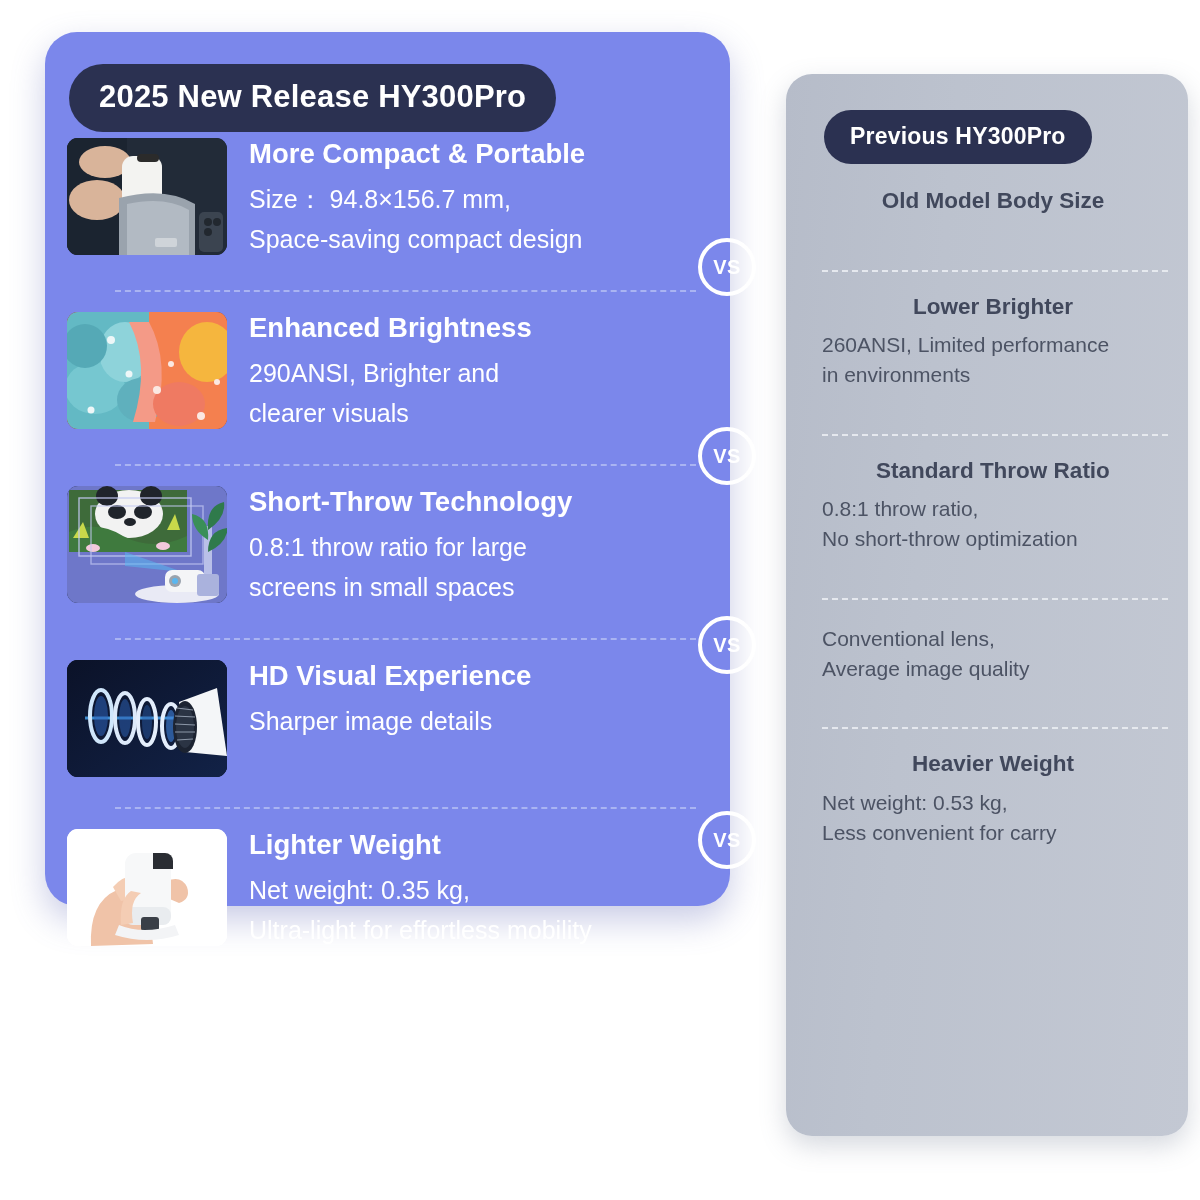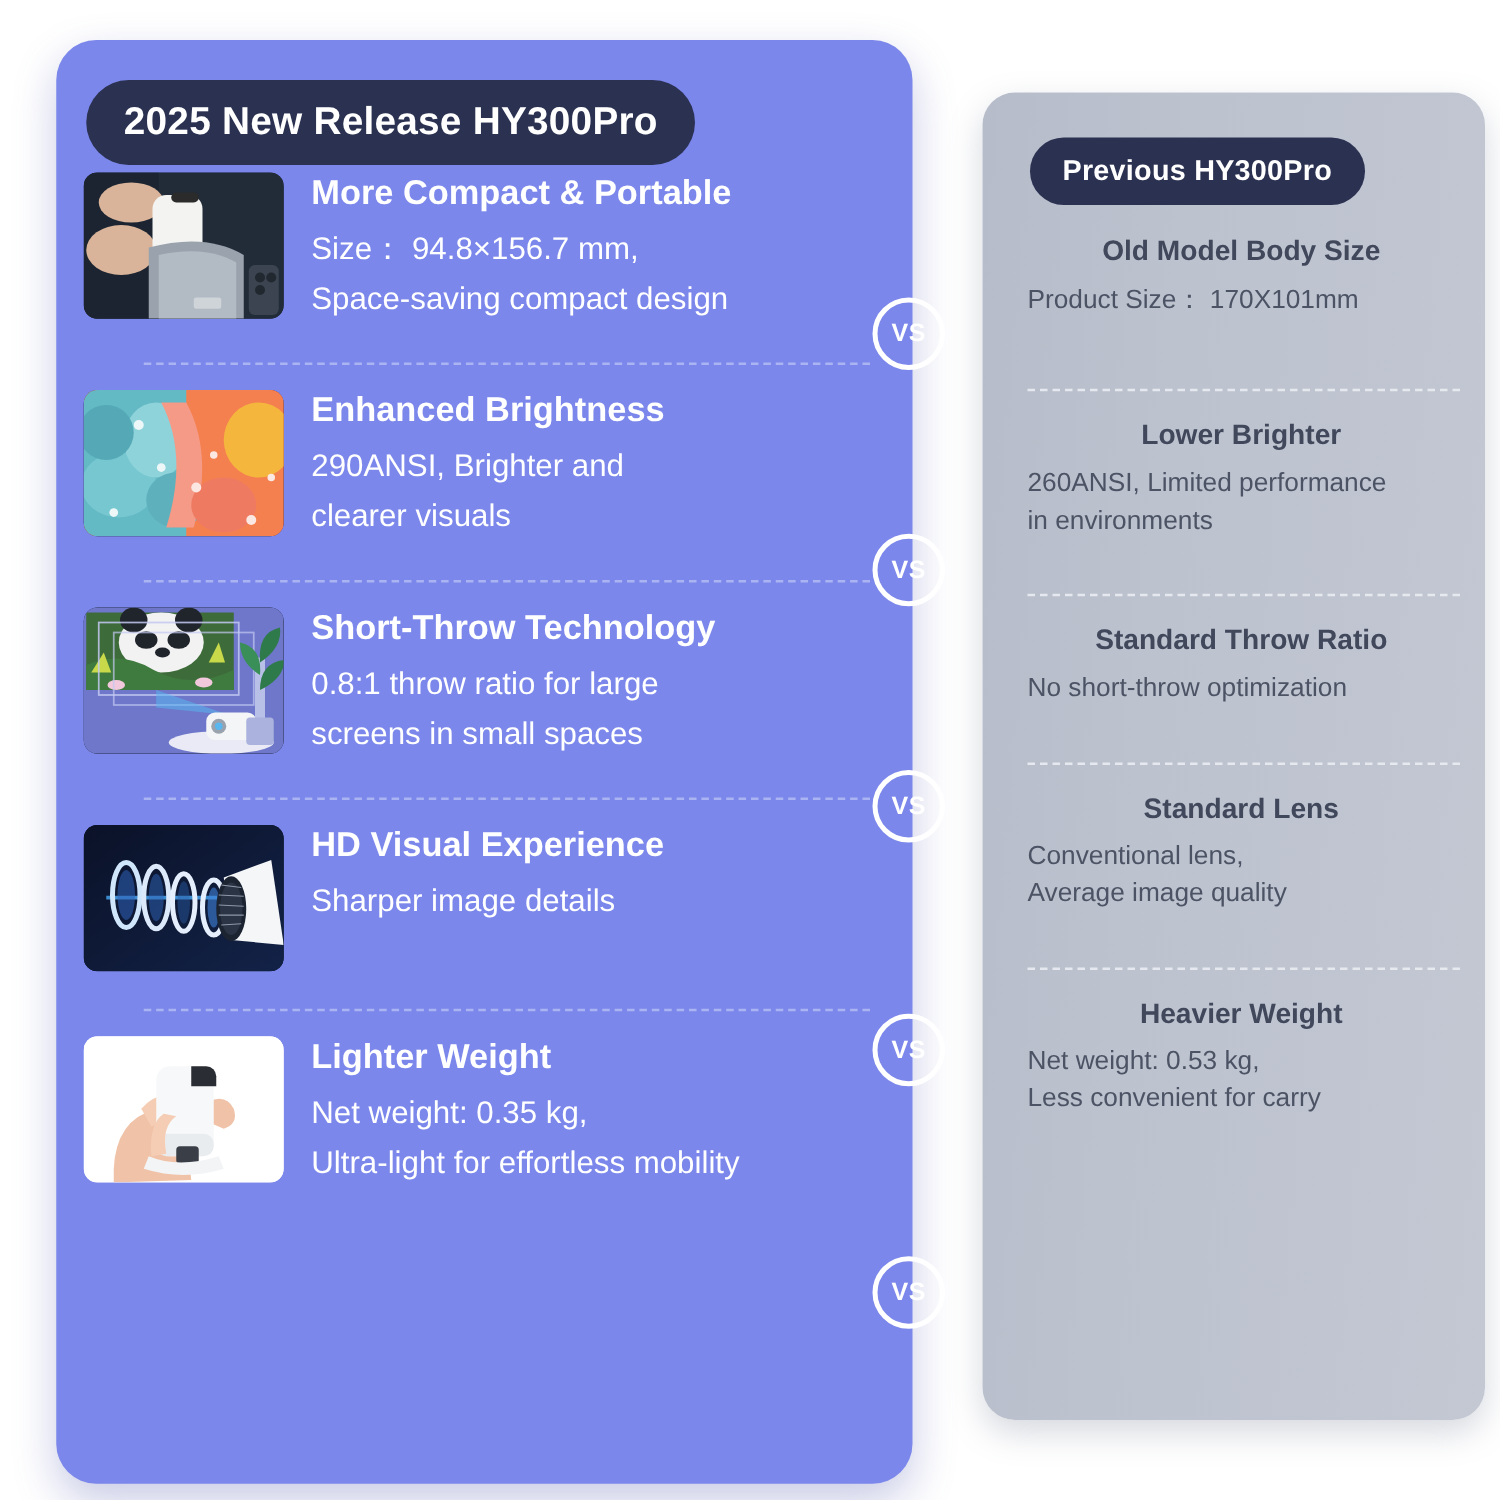--- a/index.html
+++ b/index.html
@@ -76,21 +76,21 @@
     opacity: 0.95;
     margin: 26px 4px 24px 0;
   }
 
   
   .panel-new {
     position: absolute;
     left: 45px;
     top: 32px;
     width: 685px;
-    height: 1155px;
+    height: 874px;
     background: #7b87eb;
     border-radius: 32px;
     box-shadow: 0 14px 34px rgba(90,100,180,0.33);
   }
 
   .panel-new-inner {
     position: absolute;
     left: 0; top: 0; right: 0; bottom: 0;
     padding: 32px 22px 0 22px;
   }
@@ -173,42 +173,41 @@
 <div id="stage">
 
   <div class="panel-old">
     <div class="panel-old-inner">
       <div class="badge-old">Previous HY300Pro</div>
 
       <div class="old-rows">
 
         <div class="old-row" style="margin-top:24px;">
           <div class="old-title">Old Model Body Size</div>
-          <div class="old-line">Product Size： 170X101mm</div>
         </div>
 
         <div class="old-divider" style="margin-top:57px;"></div>
 
         <div class="old-row">
           <div class="old-title">Lower Brighter</div>
           <div class="old-line">260ANSI, Limited performance</div>
           <div class="old-line">in environments</div>
         </div>
 
         <div class="old-divider" style="margin-top:44px;"></div>
 
         <div class="old-row">
           <div class="old-title">Standard Throw Ratio</div>
+          <div class="old-line">0.8:1 throw ratio,</div>
           <div class="old-line">No short-throw optimization</div>
         </div>
 
         <div class="old-divider" style="margin-top:44px;"></div>
 
         <div class="old-row">
-          <div class="old-title">Standard Lens</div>
           <div class="old-line">Conventional lens,</div>
           <div class="old-line">Average image quality</div>
         </div>
 
         <div class="old-divider" style="margin-top:44px;"></div>
 
         <div class="old-row">
           <div class="old-title">Heavier Weight</div>
           <div class="old-line">Net weight: 0.53 kg,</div>
           <div class="old-line">Less convenient for carry</div>

